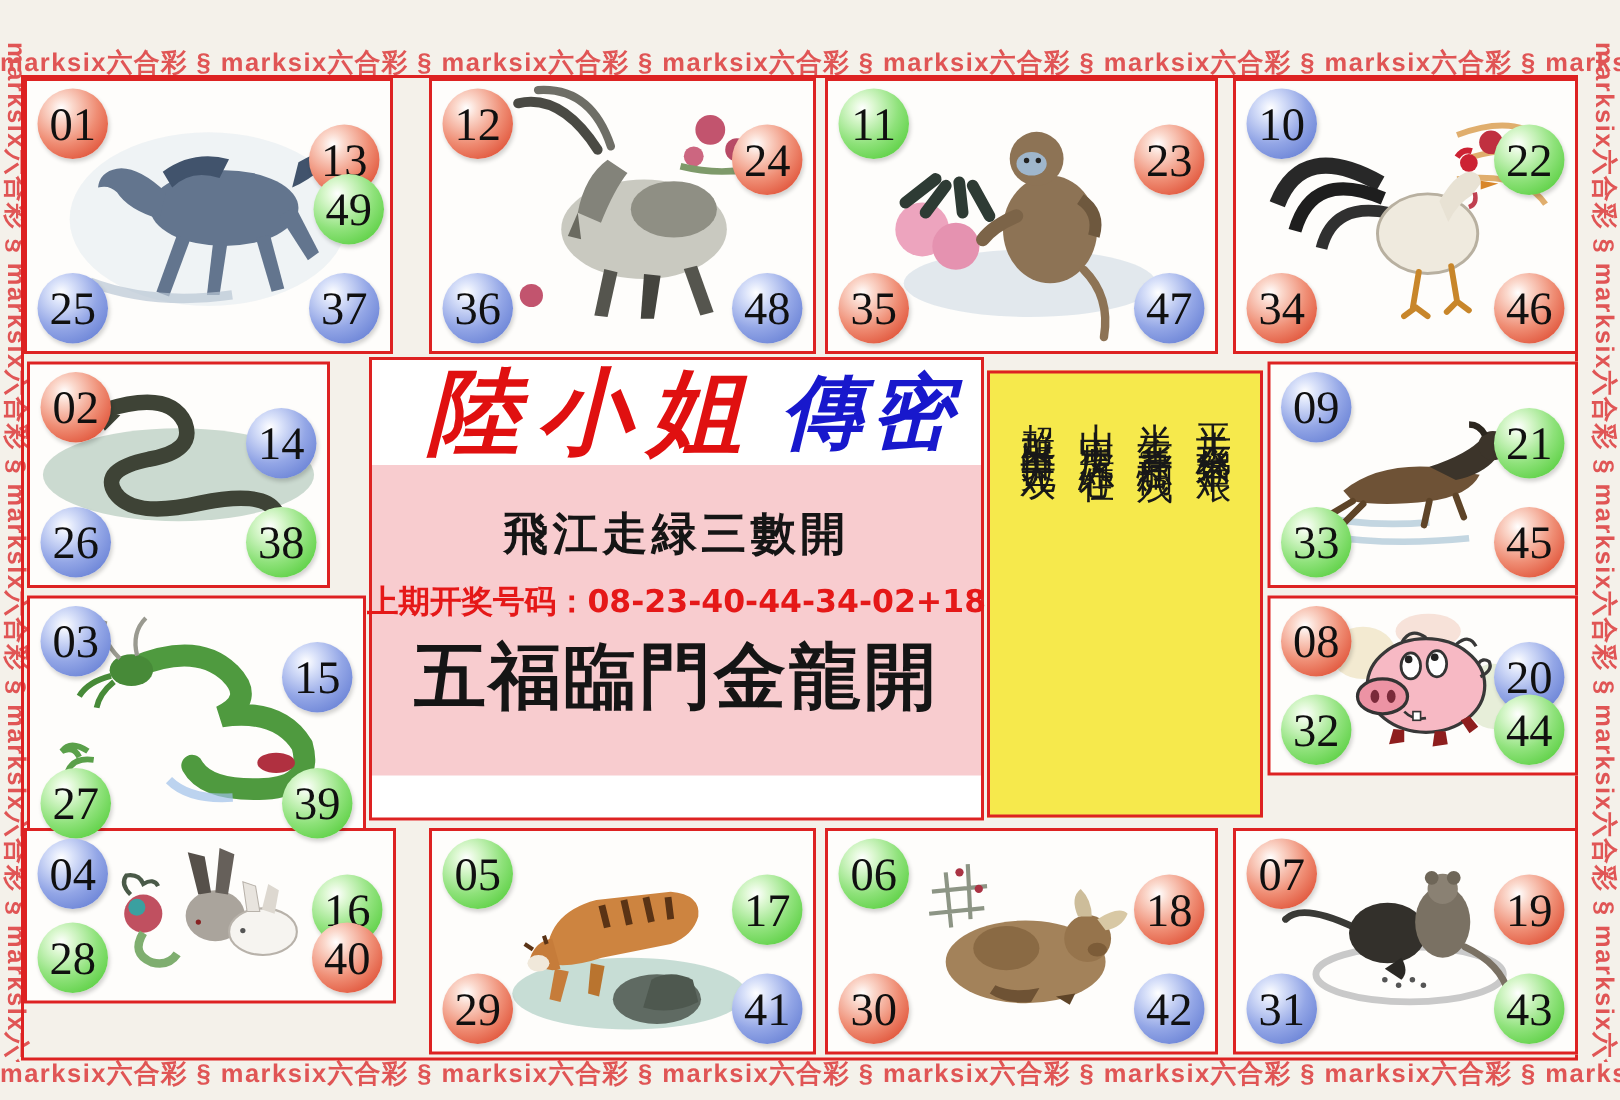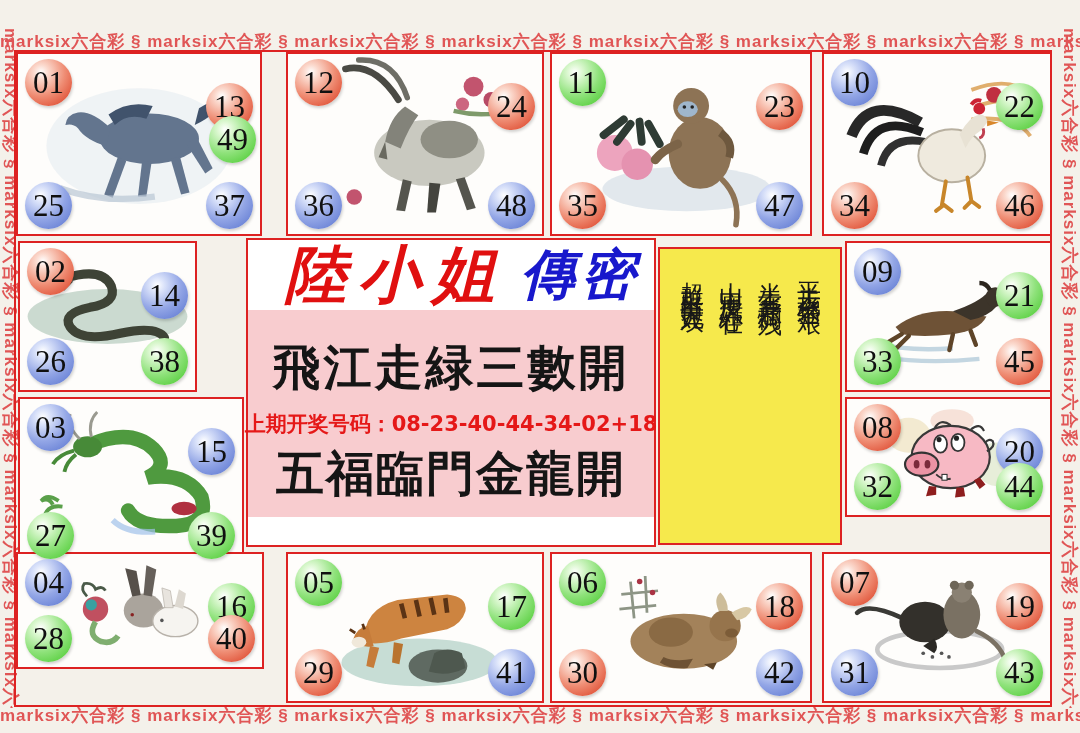--- a/index.html
+++ b/index.html
@@ -15,21 +15,21 @@
 
   
   .frame{position:absolute;left:14px;top:50px;width:1034px;height:653px;border:2px solid #dd2222;}
 
   
   .cell{position:absolute;background:#fefdfb;border:2px solid #dd2222;box-sizing:border-box;}
   .pos-horse  {left:16px; top:52px; width:246px;height:184px;}
   .pos-goat   {left:286px;top:52px; width:258px;height:184px;}
   .pos-monkey {left:550px;top:52px; width:262px;height:184px;}
   .pos-rooster{left:822px;top:52px; width:230px;height:184px;}
-  .pos-snake  {left:18px; top:241px;width:179px;height:151px;}
+  .pos-snake  {left:18px; top:241px;width:202px;height:151px;}
   .pos-dog    {left:845px;top:241px;width:207px;height:151px;}
   .pos-dragon {left:18px; top:397px;width:226px;height:169px;padding-left:40px;}
   .pos-pig    {left:845px;top:397px;width:207px;height:120px;}
   .pos-rabbit {left:16px; top:552px;width:248px;height:117px;}
   .pos-tiger  {left:286px;top:552px;width:258px;height:151px;}
   .pos-ox     {left:550px;top:552px;width:262px;height:151px;}
   .pos-rat    {left:822px;top:552px;width:230px;height:151px;}
 
   .animal{position:absolute;left:0;top:0;right:0;bottom:0;z-index:1;}
   .animal svg{width:100%;height:100%;}
@@ -50,21 +50,21 @@
   .center-block{position:absolute;left:246px;top:238px;width:410px;height:309px;
                 background:#ffffff;border:2px solid #dd2222;box-sizing:border-box;}
   .title-band{position:absolute;left:0;top:0;right:0;height:70px;background:#ffffff;
               display:flex;align-items:center;justify-content:center;gap:14px;overflow:visible;z-index:3;margin-left:23px;}
   .title-red{font-family:"DejaVu Serif",serif;font-weight:bold;font-style:italic;
              font-size:62px;color:#e01010;letter-spacing:12px;white-space:nowrap;}
   .title-blue{font-family:"DejaVu Serif",serif;font-weight:bold;font-style:italic;
               font-size:54px;color:#1818cc;letter-spacing:6px;white-space:nowrap;}
   .pink-area{position:absolute;left:0;top:70px;right:0;height:207px;background:#f8cccf;
              display:flex;flex-direction:column;align-items:center;}
-  .slogan1{margin-top:26px;font-weight:900;font-size:48px;color:#151515;letter-spacing:3px;white-space:nowrap;
+  .slogan1{margin-top:26px;font-weight:900;font-size:30px;color:#151515;letter-spacing:3px;white-space:nowrap;
            font-family:Liberation Sans, sans-serif;}
   .prev-line{margin-top:10px;font-weight:bold;font-size:21px;color:#e51818;white-space:nowrap;
              font-family:"DejaVu Sans",sans-serif;}
   .slogan2{margin-top:4px;font-weight:900;font-size:48px;color:#151515;letter-spacing:2px;white-space:nowrap;
            font-family:"DejaVu Sans",sans-serif;}
 
   
   .poem-panel{position:absolute;left:658px;top:247px;width:184px;height:298px;background:#f6e94c;
               border:2px solid #dd2222;box-sizing:border-box;display:flex;justify-content:center;}
   .poem-text{writing-mode:vertical-rl;text-orientation:upright;white-space:pre-line;

